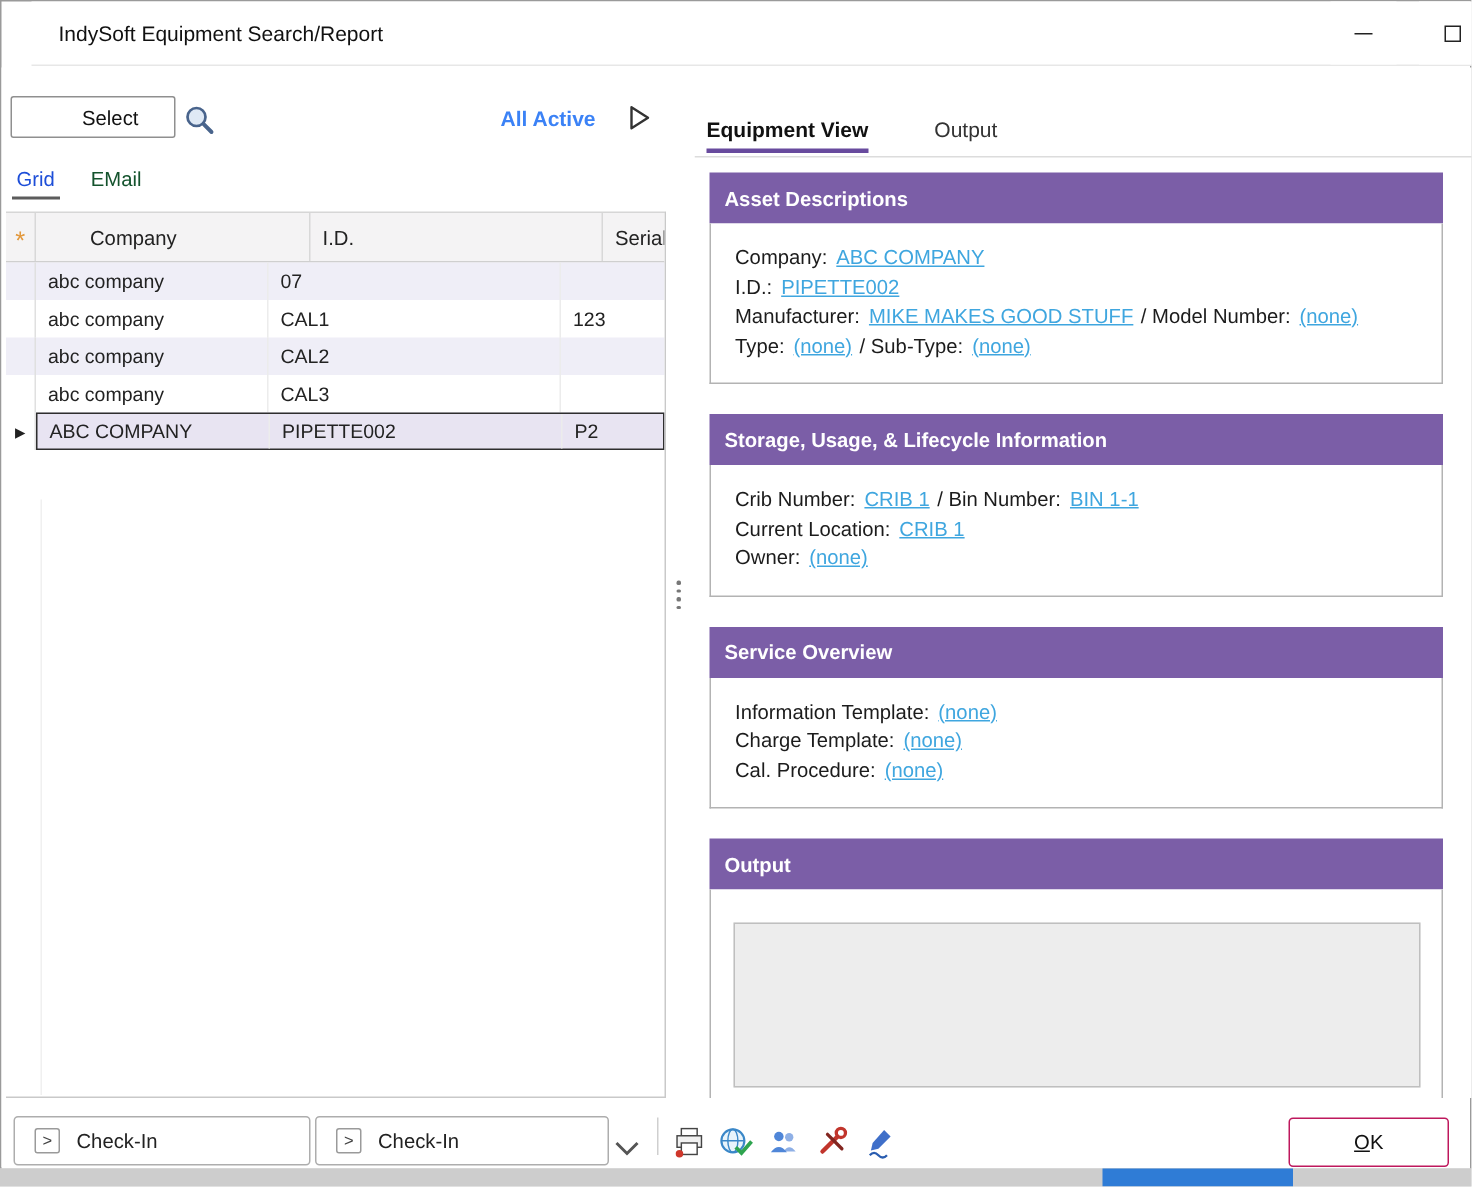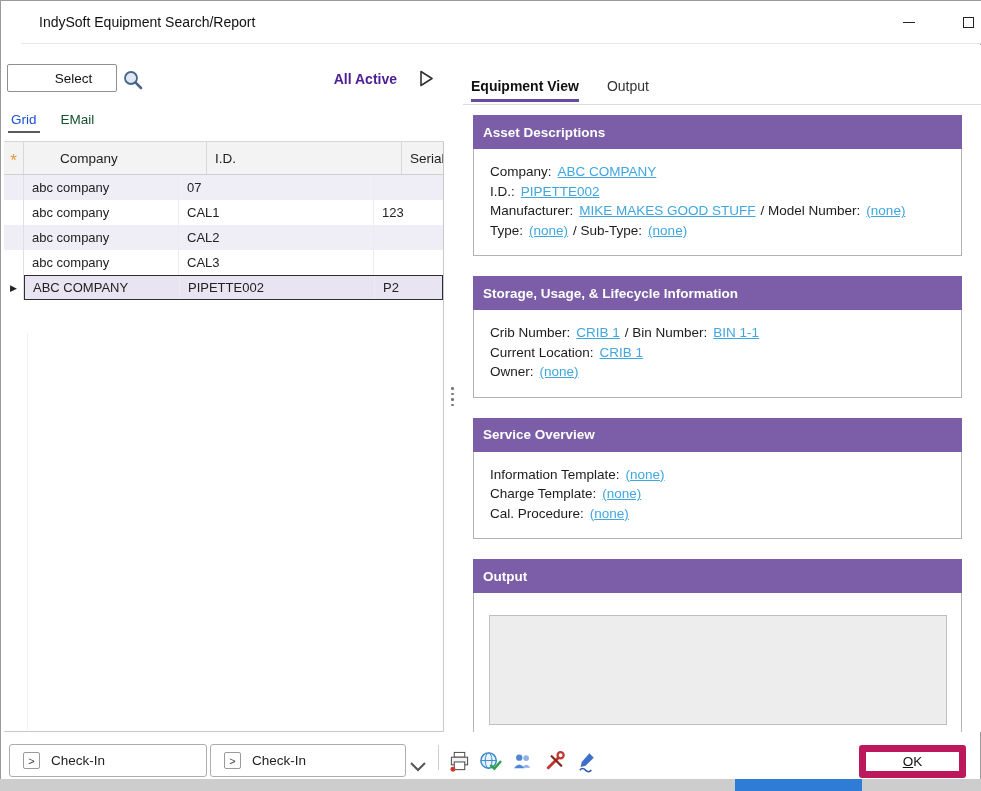--- a/index.html
+++ b/index.html
@@ -23,21 +23,21 @@
   .min-glyph { width:12px; height:0; border-top:1.2px solid #222; display:block; }
   .max-glyph { width:11px; height:11px; border:1.2px solid #222; display:block; }
 
   
   .left-panel { position:absolute; left:0; top:44px; width:443px; height:687px; background:#fff; }
   .select-btn { position:absolute; left:6px; top:19px; width:110px; height:28px; background:#fff;
     border:1px solid #8f8f8f; border-radius:2px; font-size:13.5px; color:#111;
     display:flex; align-items:center; justify-content:center; cursor:pointer;padding-left:23px; }
   .search-btn { position:absolute; left:120px; top:23px; width:24px; height:24px; cursor:pointer; }
   .filter { position:absolute; right:10px; top:25px; display:flex; align-items:center; gap:22px; }
-  .filter-label { font-weight:700; font-size:14px; color:#4c1d95; cursor:pointer; }
+  .filter-label { font-weight:700; font-size:14px; color:#3b82f6; cursor:pointer; }
   .play-btn { cursor:pointer; display:flex; align-items:center; }
 
   .left-tabs { position:absolute; left:10px; top:67px; display:flex; gap:24px; font-size:13.5px; }
   .ltab { cursor:pointer; color:#14532d; position:relative; padding-bottom:6px; }
   .ltab.active { color:#1d4ed8; }
   .ltab.active::after { content:""; position:absolute; left:-3px; right:-3px; bottom:0; height:2px; background:#5c5c5c; }
 
   .grid-wrap { position:absolute; left:3px; top:96px; width:440px; height:591px; background:#fff;
     border-top:1px solid #d6d6d6; border-right:1px solid #c9c9c9; border-bottom:1px solid #c9c9c9; overflow:hidden; }
   .g-header { display:flex; height:33px; background:#f4f3f4; border-bottom:1px solid #cfcfcf; }
@@ -60,21 +60,21 @@
   .gutter-line { position:absolute; left:23px; top:191px; bottom:1px; border-left:1px solid #f0f0f0; }
 
   
   .vsplit-grip { position:absolute; left:448px; top:386px; width:7px; display:flex; flex-direction:column; gap:3px; align-items:center; cursor:col-resize; }
   .vsplit-grip i { width:2.5px; height:2.5px; border-radius:50%; background:#777; }
   .h-grip { position:absolute; left:482px; top:47px; display:flex; gap:3px; cursor:row-resize; }
   .h-grip i { width:2.5px; height:2.5px; border-radius:50%; background:#777; }
 
   
   .right-panel { position:absolute; left:462px; top:44px; width:519px; height:687px; background:#fff; overflow:hidden; }
-  .right-tabs { position:absolute; left:8px; top:33px; display:flex; gap:28px; }
+  .right-tabs { position:absolute; left:8px; top:33px; display:flex; gap:44px; }
   .rtab { font-size:14px; padding-bottom:5px; cursor:pointer; color:#333; }
   .rtab.active { font-weight:700; color:#111; border-bottom:3px solid #684b9e; }
   .tabs-rule { position:absolute; left:0; top:59px; width:519px; border-top:1px solid #dcdcdc; }
 
   .r-content { position:absolute; left:10px; top:70px; width:489px; }
   .section { margin-bottom:20px; }
   .sec-header { height:34px; background:#7b5ea7; color:#fff; font-weight:700; font-size:13.5px;
     display:flex; align-items:center; padding-left:10px; }
   .sec-body { border:1px solid #b3b3b3; border-top:none; background:#fff;
     padding:13px 10px 15px 16px; font-size:13.5px; line-height:19.5px; color:#1c1c1c; }
@@ -89,21 +89,21 @@
   .checkin { position:absolute; top:12px; height:33px; background:#fff; border:1px solid #adadad; border-radius:3px;
     display:flex; align-items:center; gap:11px; padding-left:13px; font-size:13.5px; color:#222; cursor:pointer; }
   .checkin1 { left:8px; width:198px; } .checkin2 { left:209px; width:196px; }
   .chev-box { width:17px; height:17px; border:1px solid #9a9a9a; border-radius:2px;
     display:flex; align-items:center; justify-content:center; font-size:11px; color:#444; }
   .dropdown-chev { position:absolute; left:408px; top:26px; cursor:pointer; }
   .toolbar-sep { position:absolute; left:437px; top:13px; height:25px; border-left:1px solid #cfcfcf; }
   .tool-icon { position:absolute; top:17px; width:25px; height:25px; display:flex; align-items:center; justify-content:center; cursor:pointer; }
   .t1 { left:446px; } .t2 { left:477px; } .t3 { left:509px; } .t4 { left:542px; } .t5 { left:574px; }
   .ok-btn { position:absolute; left:858px; top:13px; width:107px; height:33px; background:#fff;
-    border:7px solid #be185d; border-radius:3px; font-size:13.5px; color:#111;
+    border:1px solid #be185d; border-radius:3px; font-size:13.5px; color:#111;
     display:flex; align-items:center; justify-content:center; cursor:pointer; }
   .ok-btn .u { text-decoration:underline; }
 
   
   .desktop-strip { position:absolute; left:0; top:779px; width:981px; height:12px; background:#cdcdcd; }
   .desktop-blue { position:absolute; left:735px; top:779px; width:127px; height:12px; background:#2f7cd6; }
 </style>
 </head>
 <body>
 

